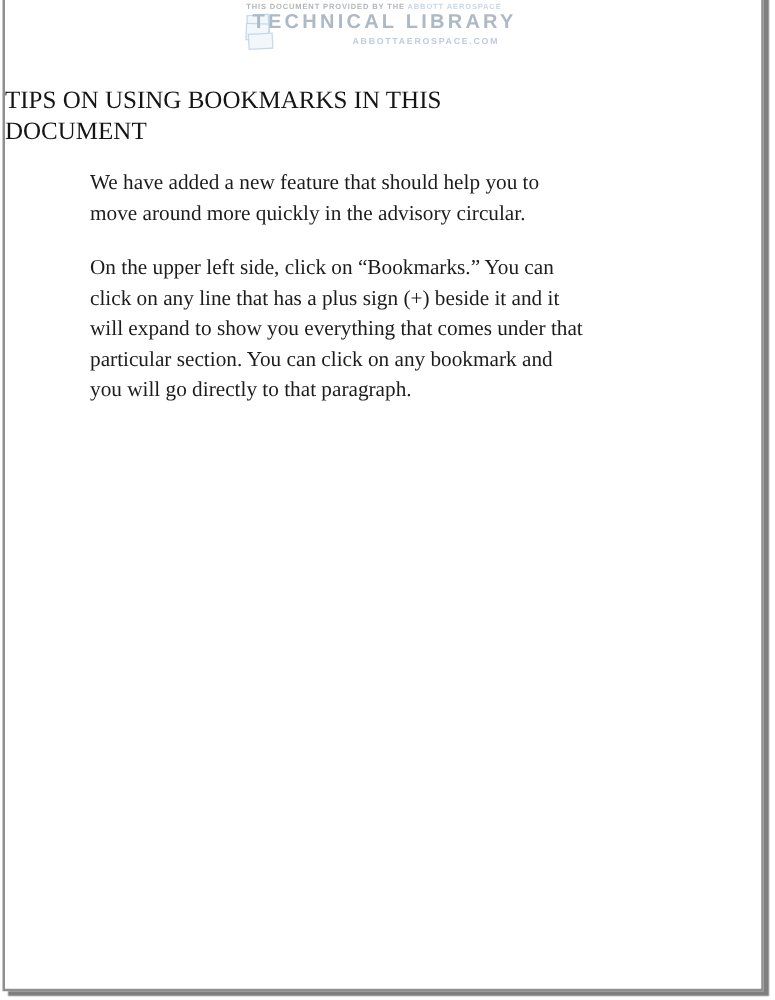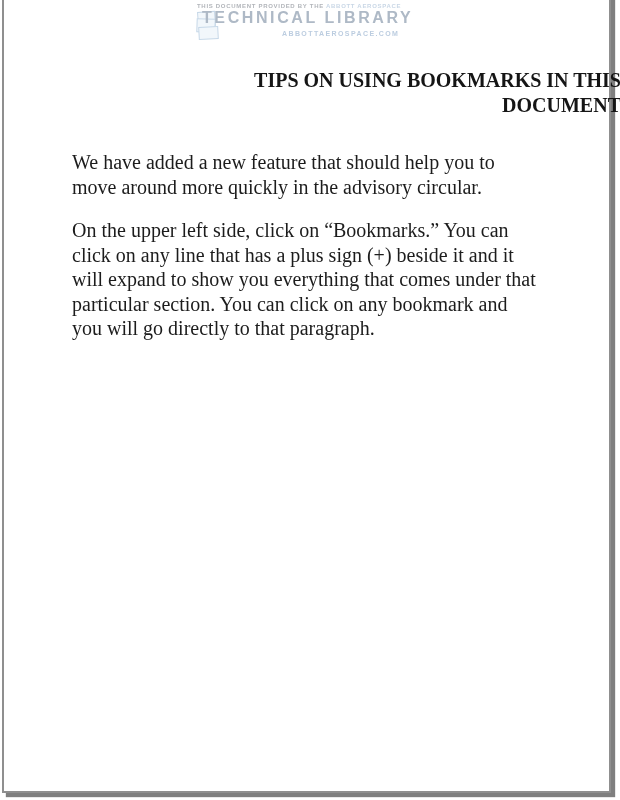--- a/index.html
+++ b/index.html
@@ -75,38 +75,37 @@
     letter-spacing: 1.4px;
     color: #bccde0;
     white-space: nowrap;
   }
   
   .doc-title {
     position: absolute;
     left: 0;
     top: 74px;
     width: 100%;
-    text-align: right;
+    text-align: left;
     font-size: 20px;
     line-height: 25px;
-    font-weight: bold;
+    font-weight: normal;
     color: #151515;
     white-space: pre-line;
-    padding-left: 12px;
   }
   .doc-body {
     position: absolute;
     left: 68px;
     top: 140px;
     width: 492px;
     color: #1c1c1c;
   }
   .doc-body p {
-    margin: 16px 0 19px 0;
-    font-size: 20px;
+    margin: 0 0 19px 0;
+    font-size: 17px;
     line-height: 24.5px;
     white-space: pre-line;
   }
 </style>
 </head>
 <body>
 
 <div class="stage">
   <div class="page">
 

